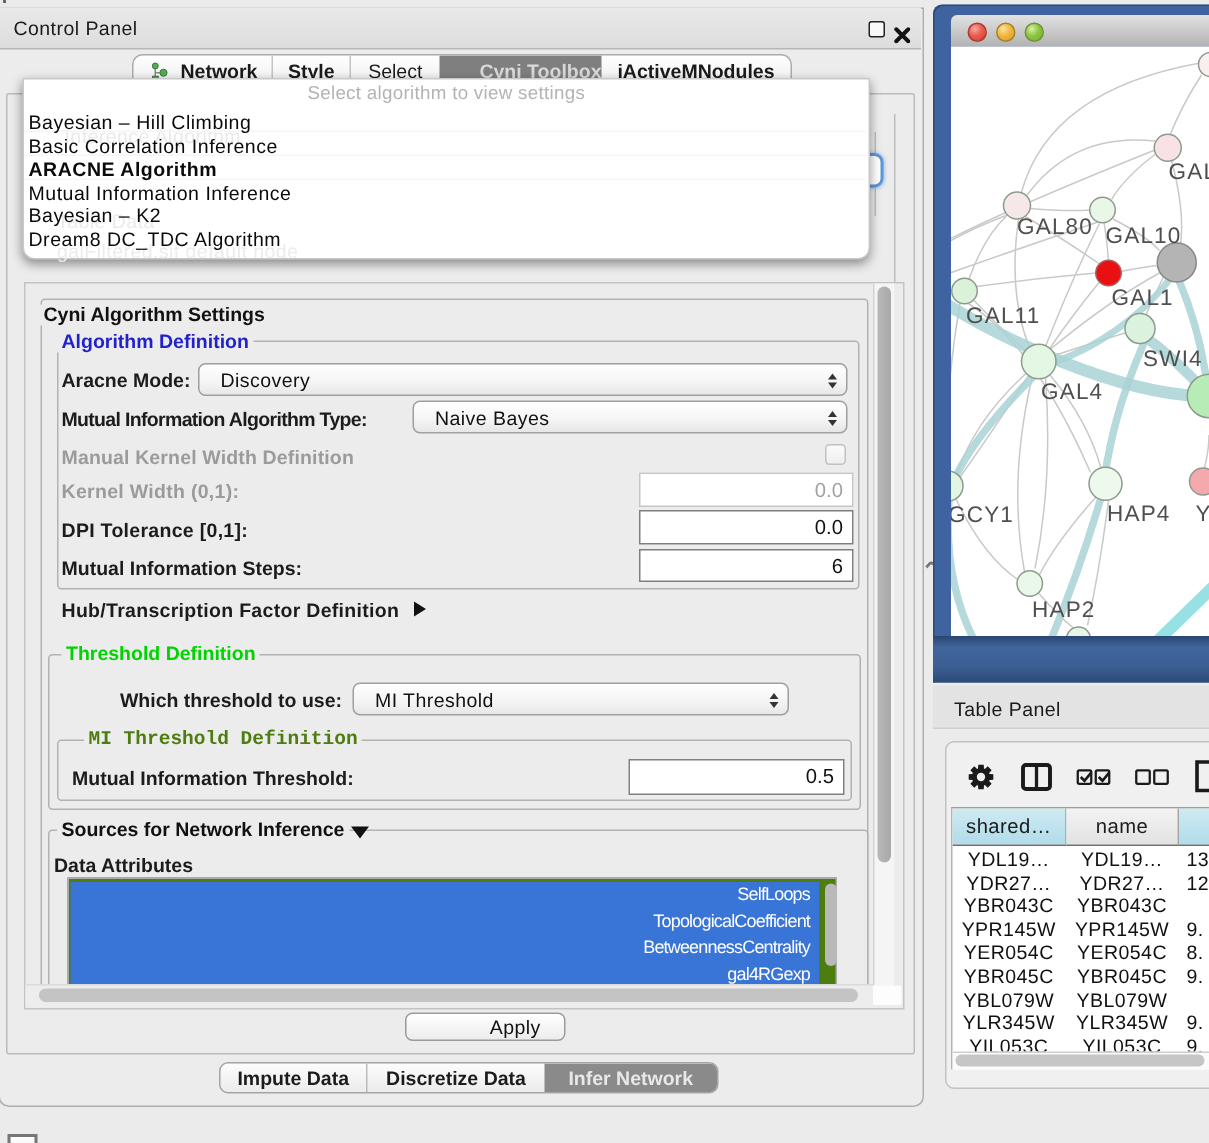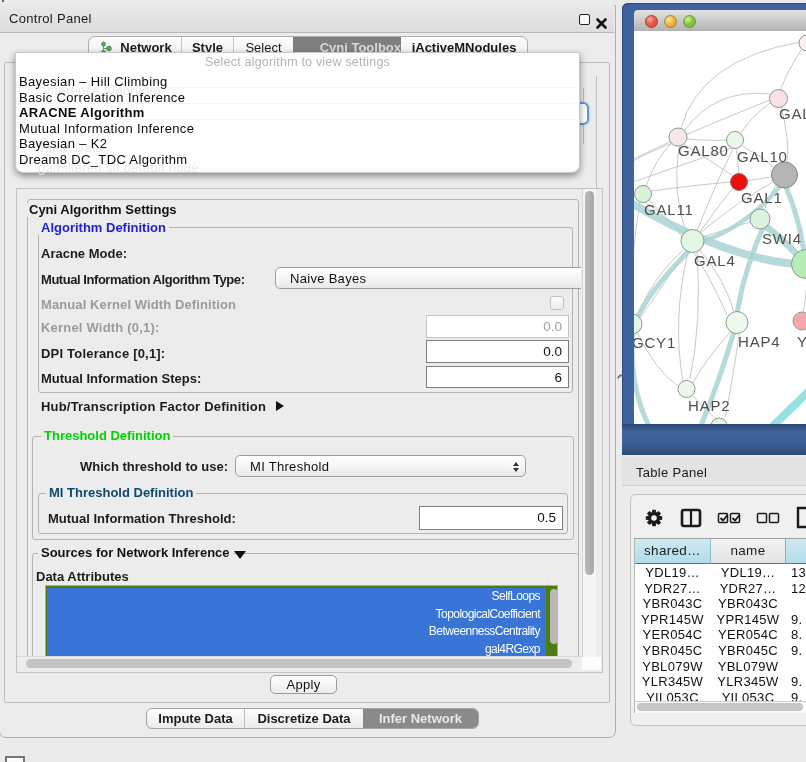--- a/index.html
+++ b/index.html
@@ -66,23 +66,30 @@
 <div class="abs" style="left:17px;top:189px;width:564px;height:467px;overflow:hidden;">
 <div class="abs" style="left:-17px;top:-189px;width:806px;height:762px;">
 
   <div class="grp" style="left:27px;top:199px;width:550px;height:473px;"></div>
   <div class="gtitle" style="left:26px;top:203px;">Cyni Algorithm Settings</div>
 
   <div class="grp" style="left:38px;top:227px;width:533px;height:164px;"></div>
   <div class="gtitle" style="left:38px;top:221px;color:#2222cc;">Algorithm Definition</div>
 
   <div class="lab" style="left:41px;top:246px;">Aracne Mode:</div>
+  <div class="combo" style="left:132px;top:242px;width:431px;height:20px;">
+        <span class="ct">Discovery</span>
+        <span class="arr" style="top:0;height:20px;">
+          <span class="u"></span>
+          <span class="d"></span>
+        </span>
+      </div>
 
   <div class="lab" style="left:41px;top:272px;letter-spacing:-.45px;">Mutual Information Algorithm Type:</div>
-  <div class="combo" style="left:275px;top:267px;width:288px;height:20px;padding-left:40px;">
+  <div class="combo" style="left:275px;top:267px;width:288px;height:20px;">
         <span class="ct">Naive Bayes</span>
         <span class="arr" style="top:0;height:20px;">
           <span class="u"></span>
           <span class="d"></span>
         </span>
       </div>
 
   <div class="lab dis" style="left:41px;top:297px;letter-spacing:.1px;">Manual Kernel Width Definition</div>
   <div class="abs" style="left:550px;top:296px;width:12px;height:12px;border:1px solid #c2c2c2;border-radius:3px;background:linear-gradient(#fbfbfb,#eee);"></div>
 
@@ -104,38 +111,38 @@
   <div class="lab" style="left:60px;top:459px;width:168px;text-align:right;">Which threshold to use:</div>
   <div class="combo" style="left:235px;top:455px;width:289px;height:20px;">
         <span class="ct">MI Threshold</span>
         <span class="arr" style="top:0;height:20px;">
           <span class="u"></span>
           <span class="d"></span>
         </span>
       </div>
 
   <div class="grp" style="left:38px;top:493px;width:528px;height:39px;"></div>
-  <div class="gtitle" style="left:46px;top:486px;color:#0c4a6e;">MI Threshold Definition</div>
+  <div class="gtitle" style="left:56px;top:486px;color:#4d7c0f;font-family:Liberation Mono, monospace;">MI Threshold Definition</div>
   <div class="lab" style="left:48px;top:511px;">Mutual Information Threshold:</div>
   <div class="tf" style="left:419px;top:506px;width:136px;height:22px;line-height:22px;">0.5</div>
 
   <div class="grp" style="left:32px;top:553px;width:545px;height:119px;"></div>
   <div class="gtitle" style="left:38px;top:546px;">Sources for Network Inference</div>
   <div class="abs" style="left:234px;top:551px;width:0;height:0;border-left:6.5px solid transparent;border-right:6.5px solid transparent;border-top:8.5px solid #111;"></div>
   <div class="lab" style="left:36px;top:569px;">Data Attributes</div>
 
   <div class="abs" style="left:45px;top:585px;width:511px;height:80px;background:#4d7c0f;border:1px solid #ababab;text-align:right;">
     <div class="abs" style="left:1px;top:2px;width:499px;height:70px;background:#3875d6;"></div>
     <div class="abs" style="left:4px;top:2px;width:490px;font-size:12px;color:#fff;line-height:17.5px;letter-spacing:-.55px;">SelfLoops<br>TopologicalCoefficient<br>BetweennessCentrality<br>gal4RGexp</div>
     <div class="abs" style="left:504px;top:3px;width:8px;height:55px;background:#b9b9b9;border-radius:4px;"></div>
   </div>
 </div>
 </div>
 
-<div class="abs" style="left:270px;top:675px;width:65px;height:17px;background:linear-gradient(#ffffff,#ececec);border:1px solid #9b9b9b;border-radius:5px;text-align:center;font-size:13px;color:#111;line-height:17px;letter-spacing:.3px;">Apply</div>
+<div class="abs" style="left:270px;top:675px;width:65px;height:17px;background:linear-gradient(#ffffff,#ececec);border:1px solid #9b9b9b;border-radius:5px;text-align:center;font-size:13px;color:#111;line-height:17px;letter-spacing:.3px;padding-left:40px;">Apply</div>
 
 <div class="abs" id="bottabs" style="left:146px;top:708px;width:331px;height:19px;border:1px solid #a5a5a5;border-radius:6px;background:linear-gradient(#fdfdfd,#ebebeb);overflow:hidden;">
   <div class="abs" style="left:97px;top:0;width:1px;height:19px;background:#bcbcbc;"></div>
   <div class="abs" style="left:216px;top:0;width:115px;height:19px;background:#8a8a8a;"></div>
   <div class="abs" style="left:0;top:2px;width:97px;text-align:center;font-size:13px;font-weight:bold;color:#1c1c1c;">Impute Data</div>
   <div class="abs" style="left:98px;top:2px;width:118px;text-align:center;font-size:13px;font-weight:bold;color:#1c1c1c;">Discretize Data</div>
   <div class="abs" style="left:216px;top:2px;width:115px;text-align:center;font-size:13px;font-weight:bold;color:#e8e8e8;">Infer Network</div>
 </div>
 
 <div class="abs" style="left:5px;top:756px;width:16px;height:10px;border:2px solid #767676;background:linear-gradient(#ffffff,#ededed);"></div>

